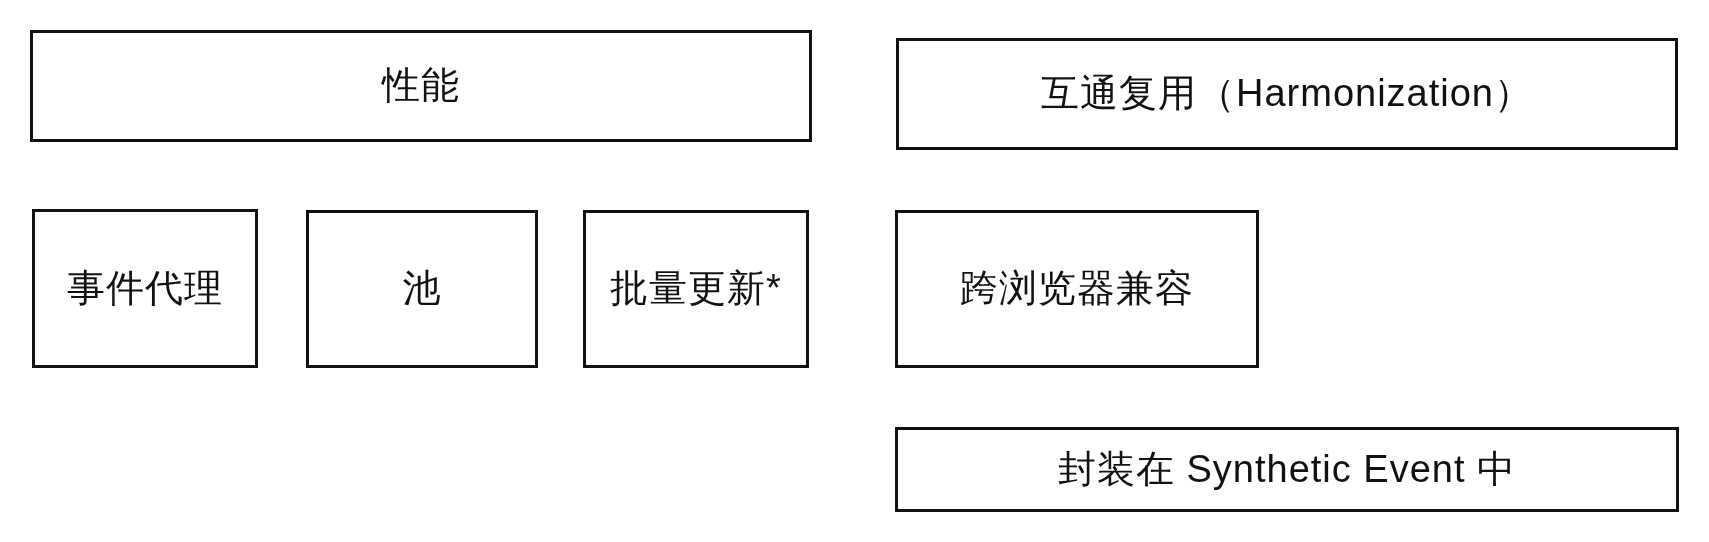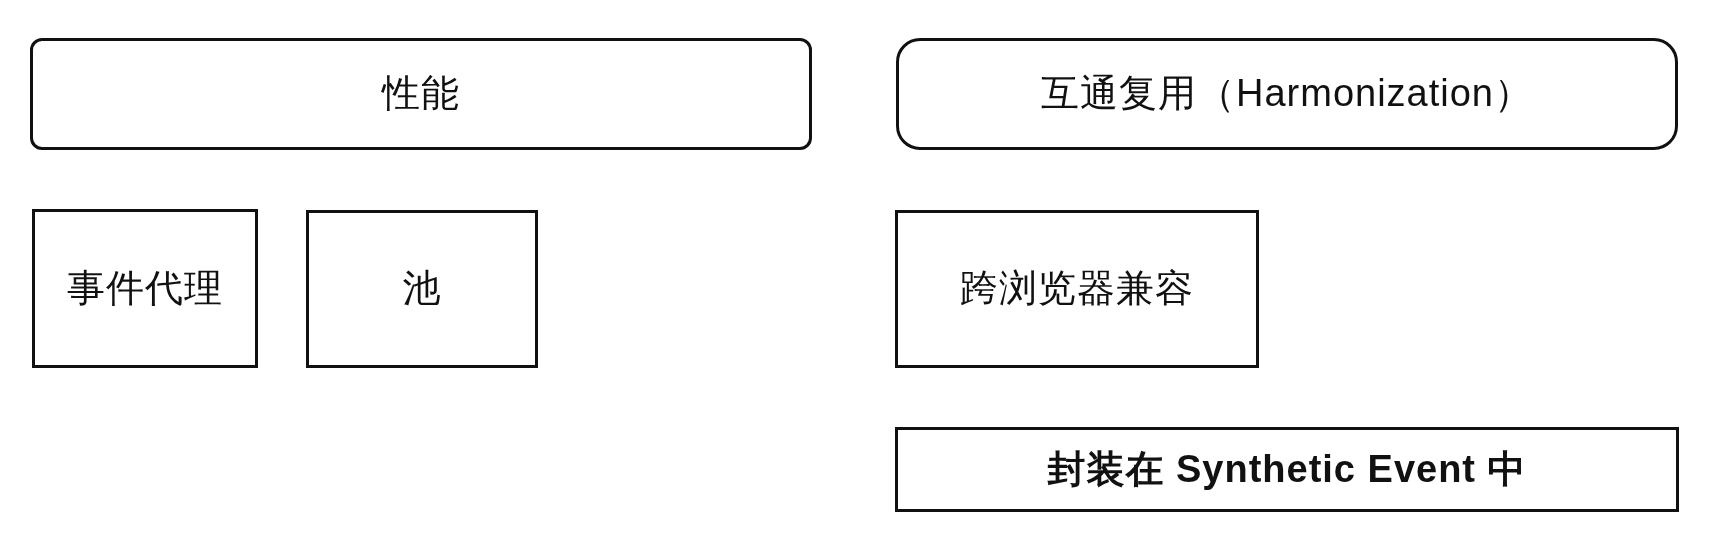--- a/index.html
+++ b/index.html
@@ -23,44 +23,45 @@
     display: flex;
     align-items: center;
     justify-content: center;
     text-align: center;
     font-size: 38px;
     line-height: 1.2;
     letter-spacing: 1px;
     white-space: nowrap;
   }
   
-  #box-performance     { left: 30px;   top: 38px;  width: 782px; height: 112px; border-radius: 12px; }
-  #box-harmonization   { left: 896px;  top: 38px;  width: 782px; height: 112px; border-radius: 24px; }
+  #box-performance     { left: 30px;   top: 30px;  width: 782px; height: 112px; }
+  #box-harmonization   { left: 896px;  top: 38px;  width: 782px; height: 112px; }
   
   #box-event-delegation{ left: 32px;   top: 209px; width: 226px; height: 159px; }
   #box-pool            { left: 306px;  top: 210px; width: 232px; height: 158px; }
   #box-batch-update    { left: 583px;  top: 210px; width: 226px; height: 158px; }
   
   #box-cross-browser   { left: 895px;  top: 210px; width: 364px; height: 158px; text-align: center; }
   #box-cross-platform  { left: 1319px; top: 210px; width: 361px; height: 157px; }
   
-  #box-synthetic-event { left: 895px;  top: 427px; width: 784px; height: 85px; font-weight: bold; }
+  #box-synthetic-event { left: 895px;  top: 427px; width: 784px; height: 85px; }
 </style>
 </head>
 <body>
 
 <div class="canvas">
 
   <div class="box" id="box-performance">性能</div>
 
   <div class="box" id="box-harmonization">互通复用（Harmonization）</div>
 
   <div class="box" id="box-event-delegation">事件代理</div>
 
   <div class="box" id="box-pool">池</div>
 
+  <div class="box" id="box-batch-update">批量更新*</div>
 
   <div class="box" id="box-cross-browser">跨浏览器兼容</div>
 
 
   <div class="box" id="box-synthetic-event">封装在 Synthetic Event 中</div>
 
 </div>
 
 </body></html>

